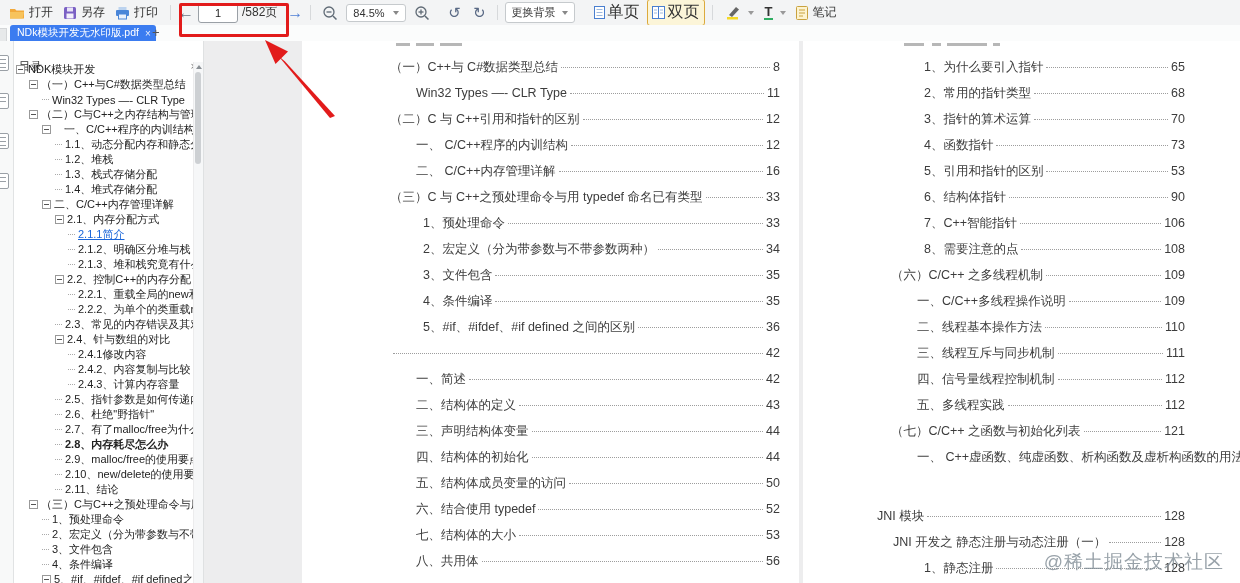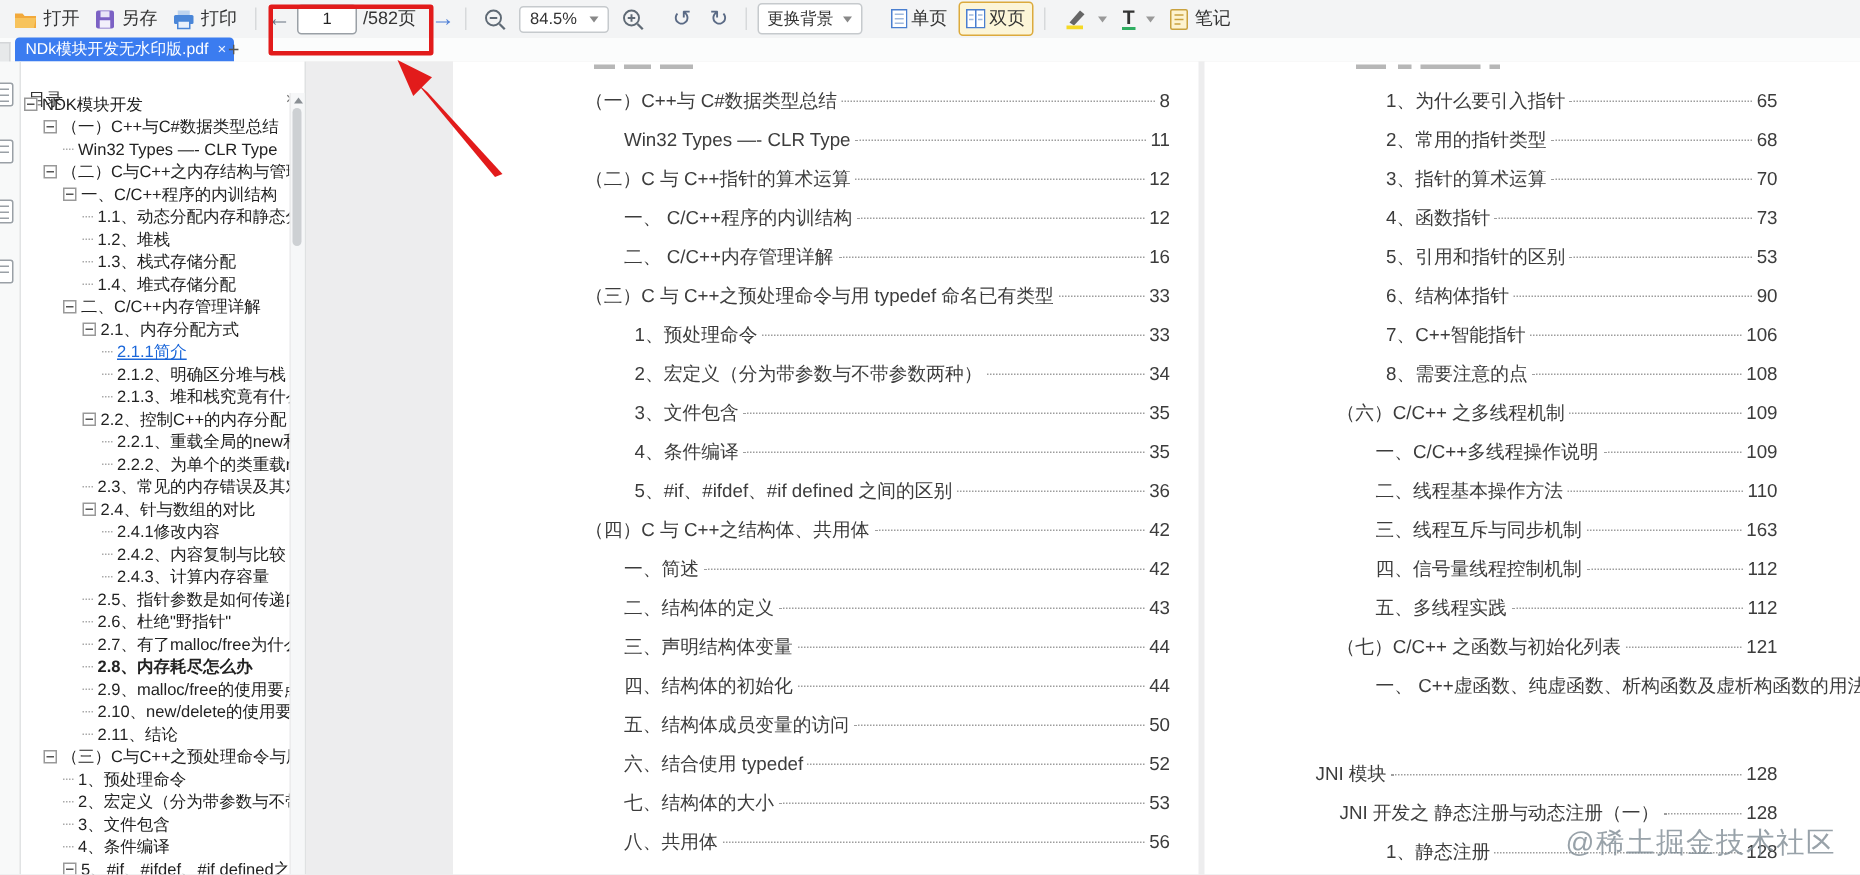--- a/index.html
+++ b/index.html
@@ -23,21 +23,21 @@
   .page-input{
     width:34px;height:16px;border:1px solid #9aa0a6;border-radius:3px;
     text-align:center;font-size:11px;color:#222;background:#fff;outline:none;margin:0 4px;
   }
   .page-total{font-size:12px;color:#333;margin-right:4px;}
   .drop-box{
     display:flex;align-items:center;gap:6px;background:#fff;
     border:1px solid #c6cacd;border-radius:3px;padding:2px 6px;font-size:11px;color:#333;
   }
   .caret{width:0;height:0;border-left:3px solid transparent;border-right:3px solid transparent;border-top:4px solid #888;}
-  .pg-btn{display:flex;align-items:center;gap:3px;padding:2px 4px;border:1px solid transparent;border-radius:3px;font-size:12px;}
+  .pg-btn{display:flex;align-items:center;gap:3px;padding:2px 4px;border:1px solid transparent;border-radius:3px;font-size:16px;}
   .pg-btn.active{border-color:#dcaa3c;background:#fcf5d8;}
   .pgicon{flex:none;}
   .ttool{font-weight:bold;font-size:13px;color:#333;border-bottom:2px solid #2fae62;line-height:13px;padding:0 1px;}
   .minicaret{width:0;height:0;border-left:3px solid transparent;border-right:3px solid transparent;border-top:4px solid #999;margin-left:3px;}
   
   .tabbar{position:absolute;top:25px;left:0;right:0;height:16px;background:#fbfcfc;}
   .tab-fragment{position:absolute;left:0;top:3px;width:6px;height:13px;background:#e7e9ea;border:1px solid #d4d6d8;border-left:none;}
   .tab{
     position:absolute;left:10px;top:0;height:16px;width:132px;
     background:#3b7cf0;border-radius:3px 3px 0 0;color:#fff;
@@ -242,21 +242,21 @@
           <span>（一）C++与C#数据类型总结</span>
         </div>
         <div class="tree-row" style="padding-left: 28px;">
           <span class="leafdash"></span>
           <span>Win32 Types —- CLR Type</span>
         </div>
         <div class="tree-row" style="padding-left: 15px;">
           <span class="box"></span>
           <span>（二）C与C++之内存结构与管理</span>
         </div>
-        <div class="tree-row" style="padding-left: 28px;">
+        <div class="tree-row" style="padding-left: 28px; gap: 10px;">
           <span class="box"></span>
           <span>一、C/C++程序的内训结构</span>
         </div>
         <div class="tree-row" style="padding-left: 41px;">
           <span class="leafdash"></span>
           <span>1.1、动态分配内存和静态分配</span>
         </div>
         <div class="tree-row" style="padding-left: 41px;">
           <span class="leafdash"></span>
           <span>1.2、堆栈</span>
@@ -391,21 +391,21 @@
             <span class="txt">（一）C++与 C#数据类型总结</span>
             <span class="leader"></span>
             <span class="num">8</span>
           </div>
           <div class="toc-row lv2">
             <span class="txt">Win32 Types —- CLR Type</span>
             <span class="leader"></span>
             <span class="num">11</span>
           </div>
           <div class="toc-row lv1">
-            <span class="txt">（二）C 与 C++指针的算术运算</span>
+            <span class="txt">（二）C 与 C++引用和指针的区别</span>
             <span class="leader"></span>
             <span class="num">12</span>
           </div>
           <div class="toc-row lv2">
             <span class="txt">一、 C/C++程序的内训结构</span>
             <span class="leader"></span>
             <span class="num">12</span>
           </div>
           <div class="toc-row lv2">
             <span class="txt">二、 C/C++内存管理详解</span>
@@ -436,21 +436,20 @@
             <span class="txt">4、条件编译</span>
             <span class="leader"></span>
             <span class="num">35</span>
           </div>
           <div class="toc-row lv3">
             <span class="txt">5、#if、#ifdef、#if defined 之间的区别</span>
             <span class="leader"></span>
             <span class="num">36</span>
           </div>
           <div class="toc-row lv1">
-            <span class="txt">（四）C 与 C++之结构体、共用体</span>
             <span class="leader"></span>
             <span class="num">42</span>
           </div>
           <div class="toc-row lv2">
             <span class="txt">一、简述</span>
             <span class="leader"></span>
             <span class="num">42</span>
           </div>
           <div class="toc-row lv2">
             <span class="txt">二、结构体的定义</span>
@@ -546,21 +545,21 @@
             <span class="num">109</span>
           </div>
           <div class="toc-row lv2">
             <span class="txt">二、线程基本操作方法</span>
             <span class="leader"></span>
             <span class="num">110</span>
           </div>
           <div class="toc-row lv2">
             <span class="txt">三、线程互斥与同步机制</span>
             <span class="leader"></span>
-            <span class="num">163</span>
+            <span class="num">111</span>
           </div>
           <div class="toc-row lv2">
             <span class="txt">四、信号量线程控制机制</span>
             <span class="leader"></span>
             <span class="num">112</span>
           </div>
           <div class="toc-row lv2">
             <span class="txt">五、多线程实践</span>
             <span class="leader"></span>
             <span class="num">112</span>

